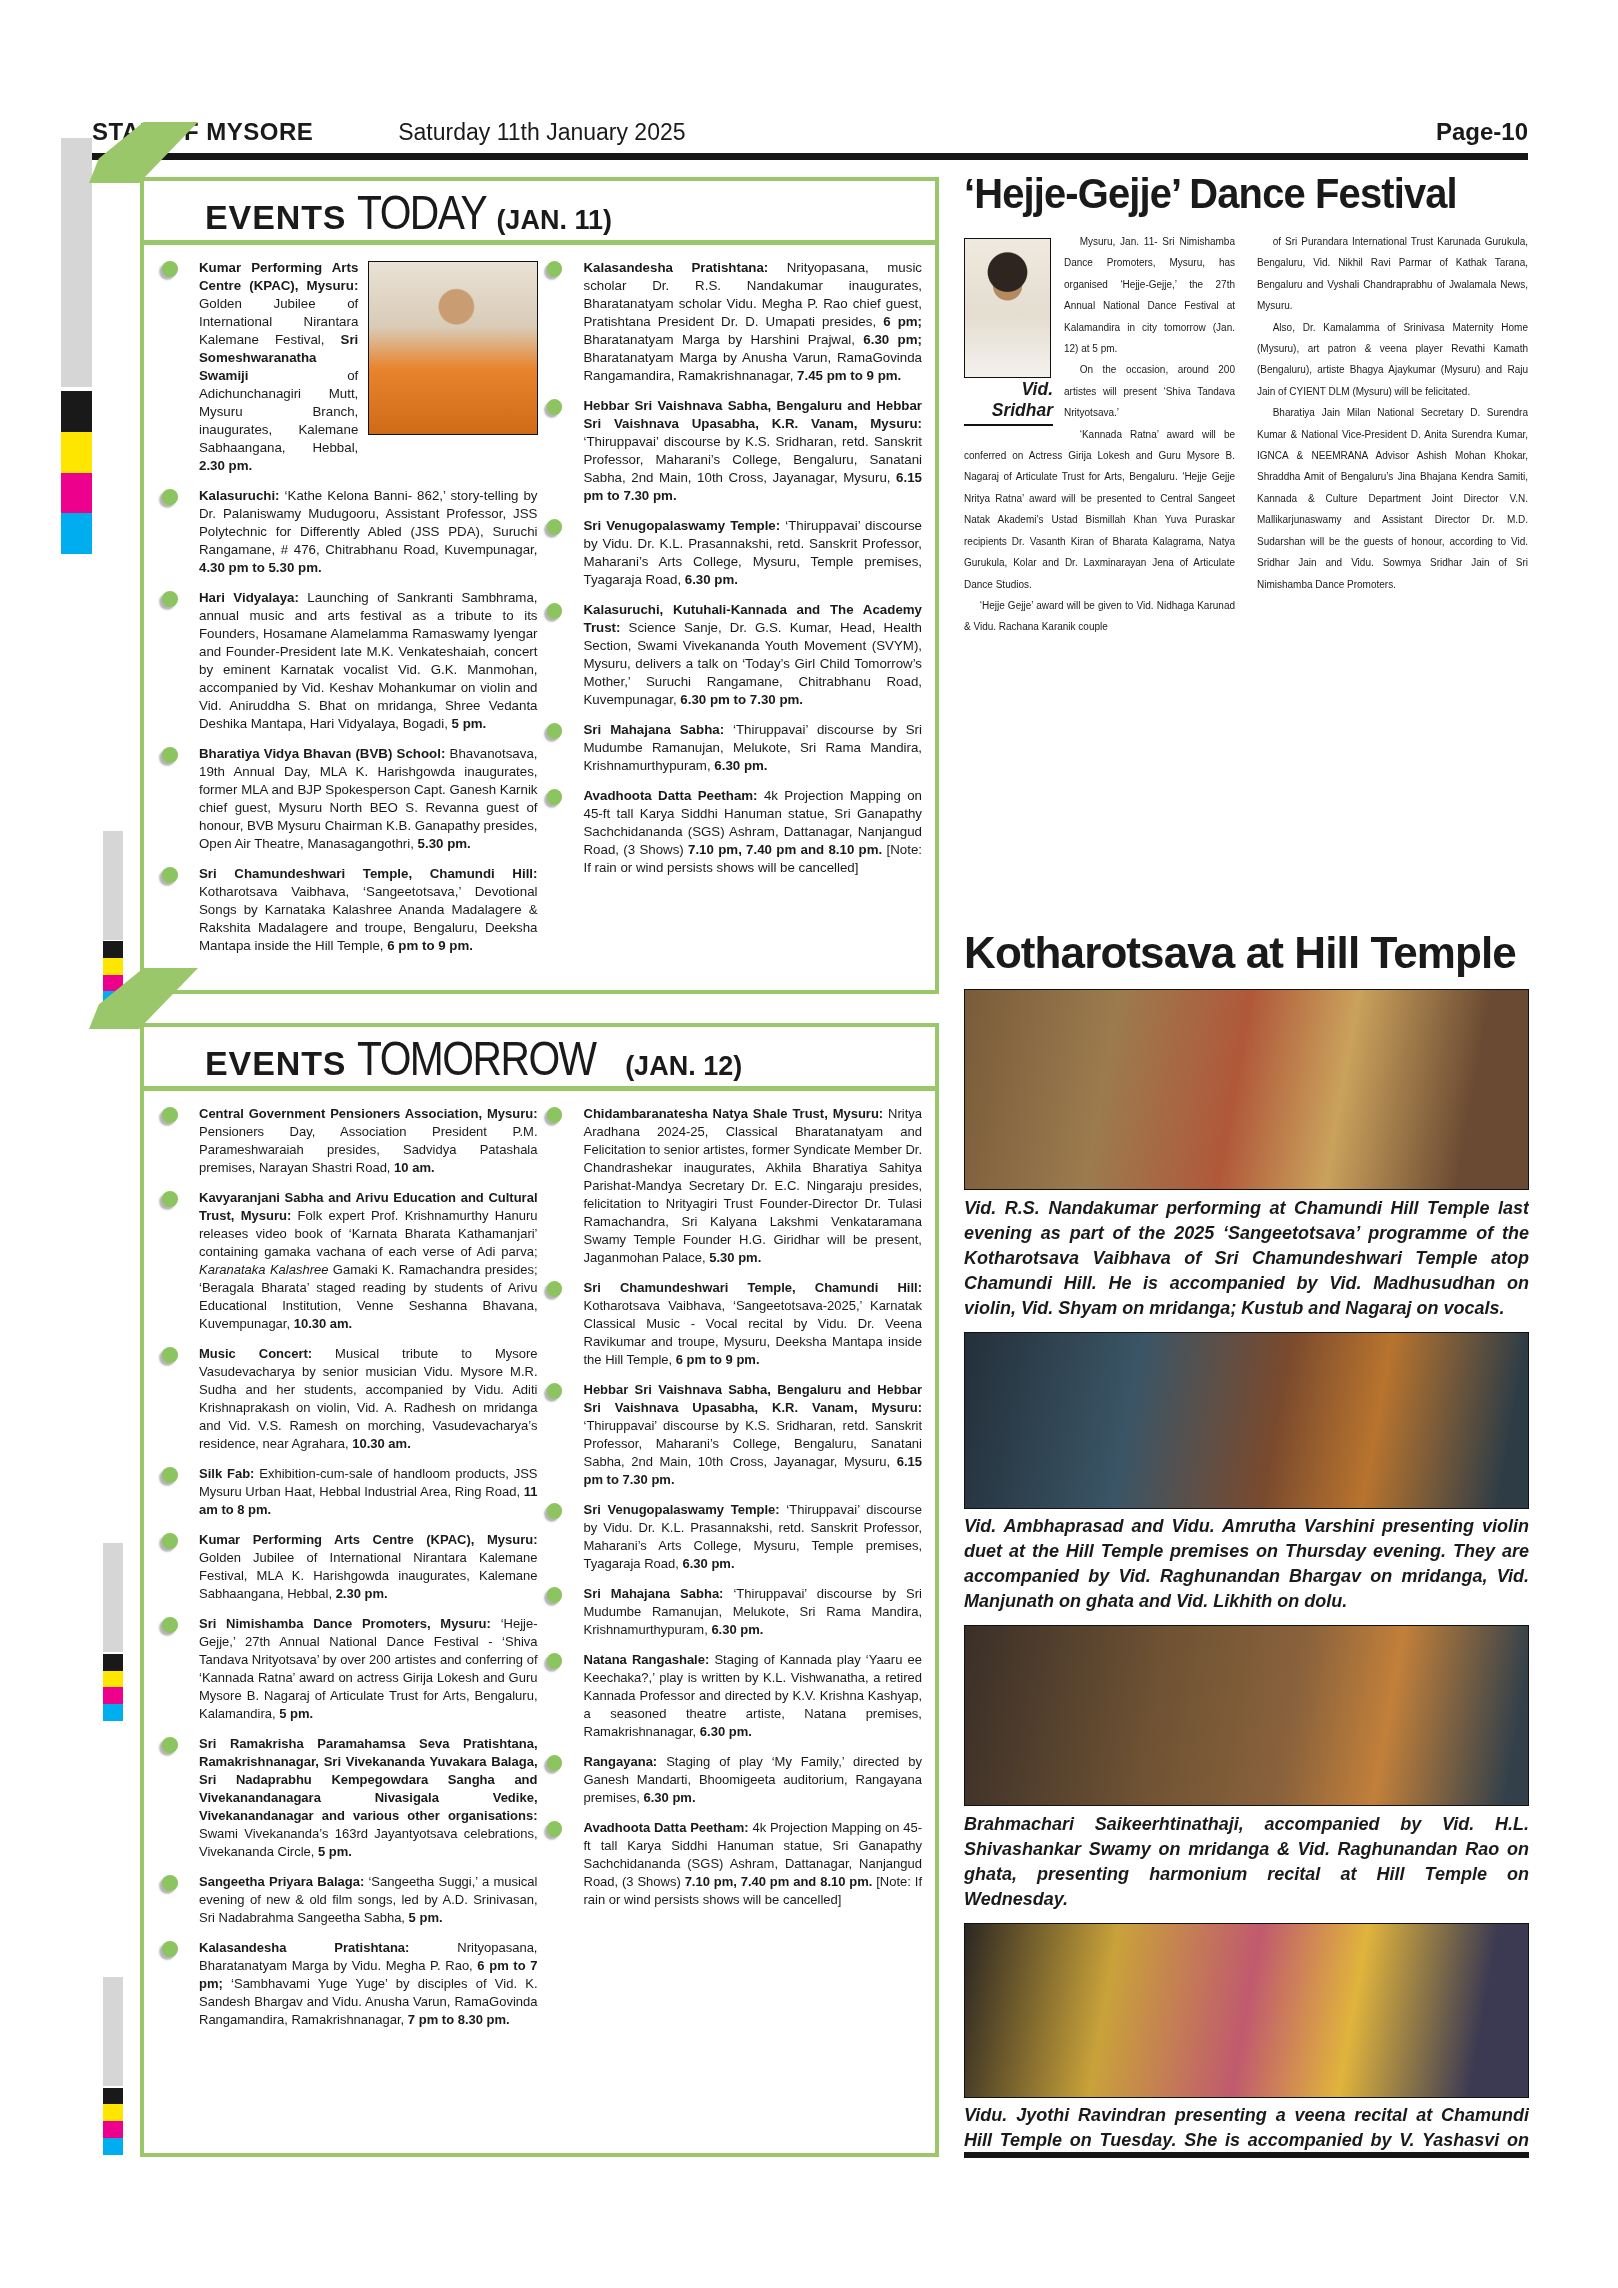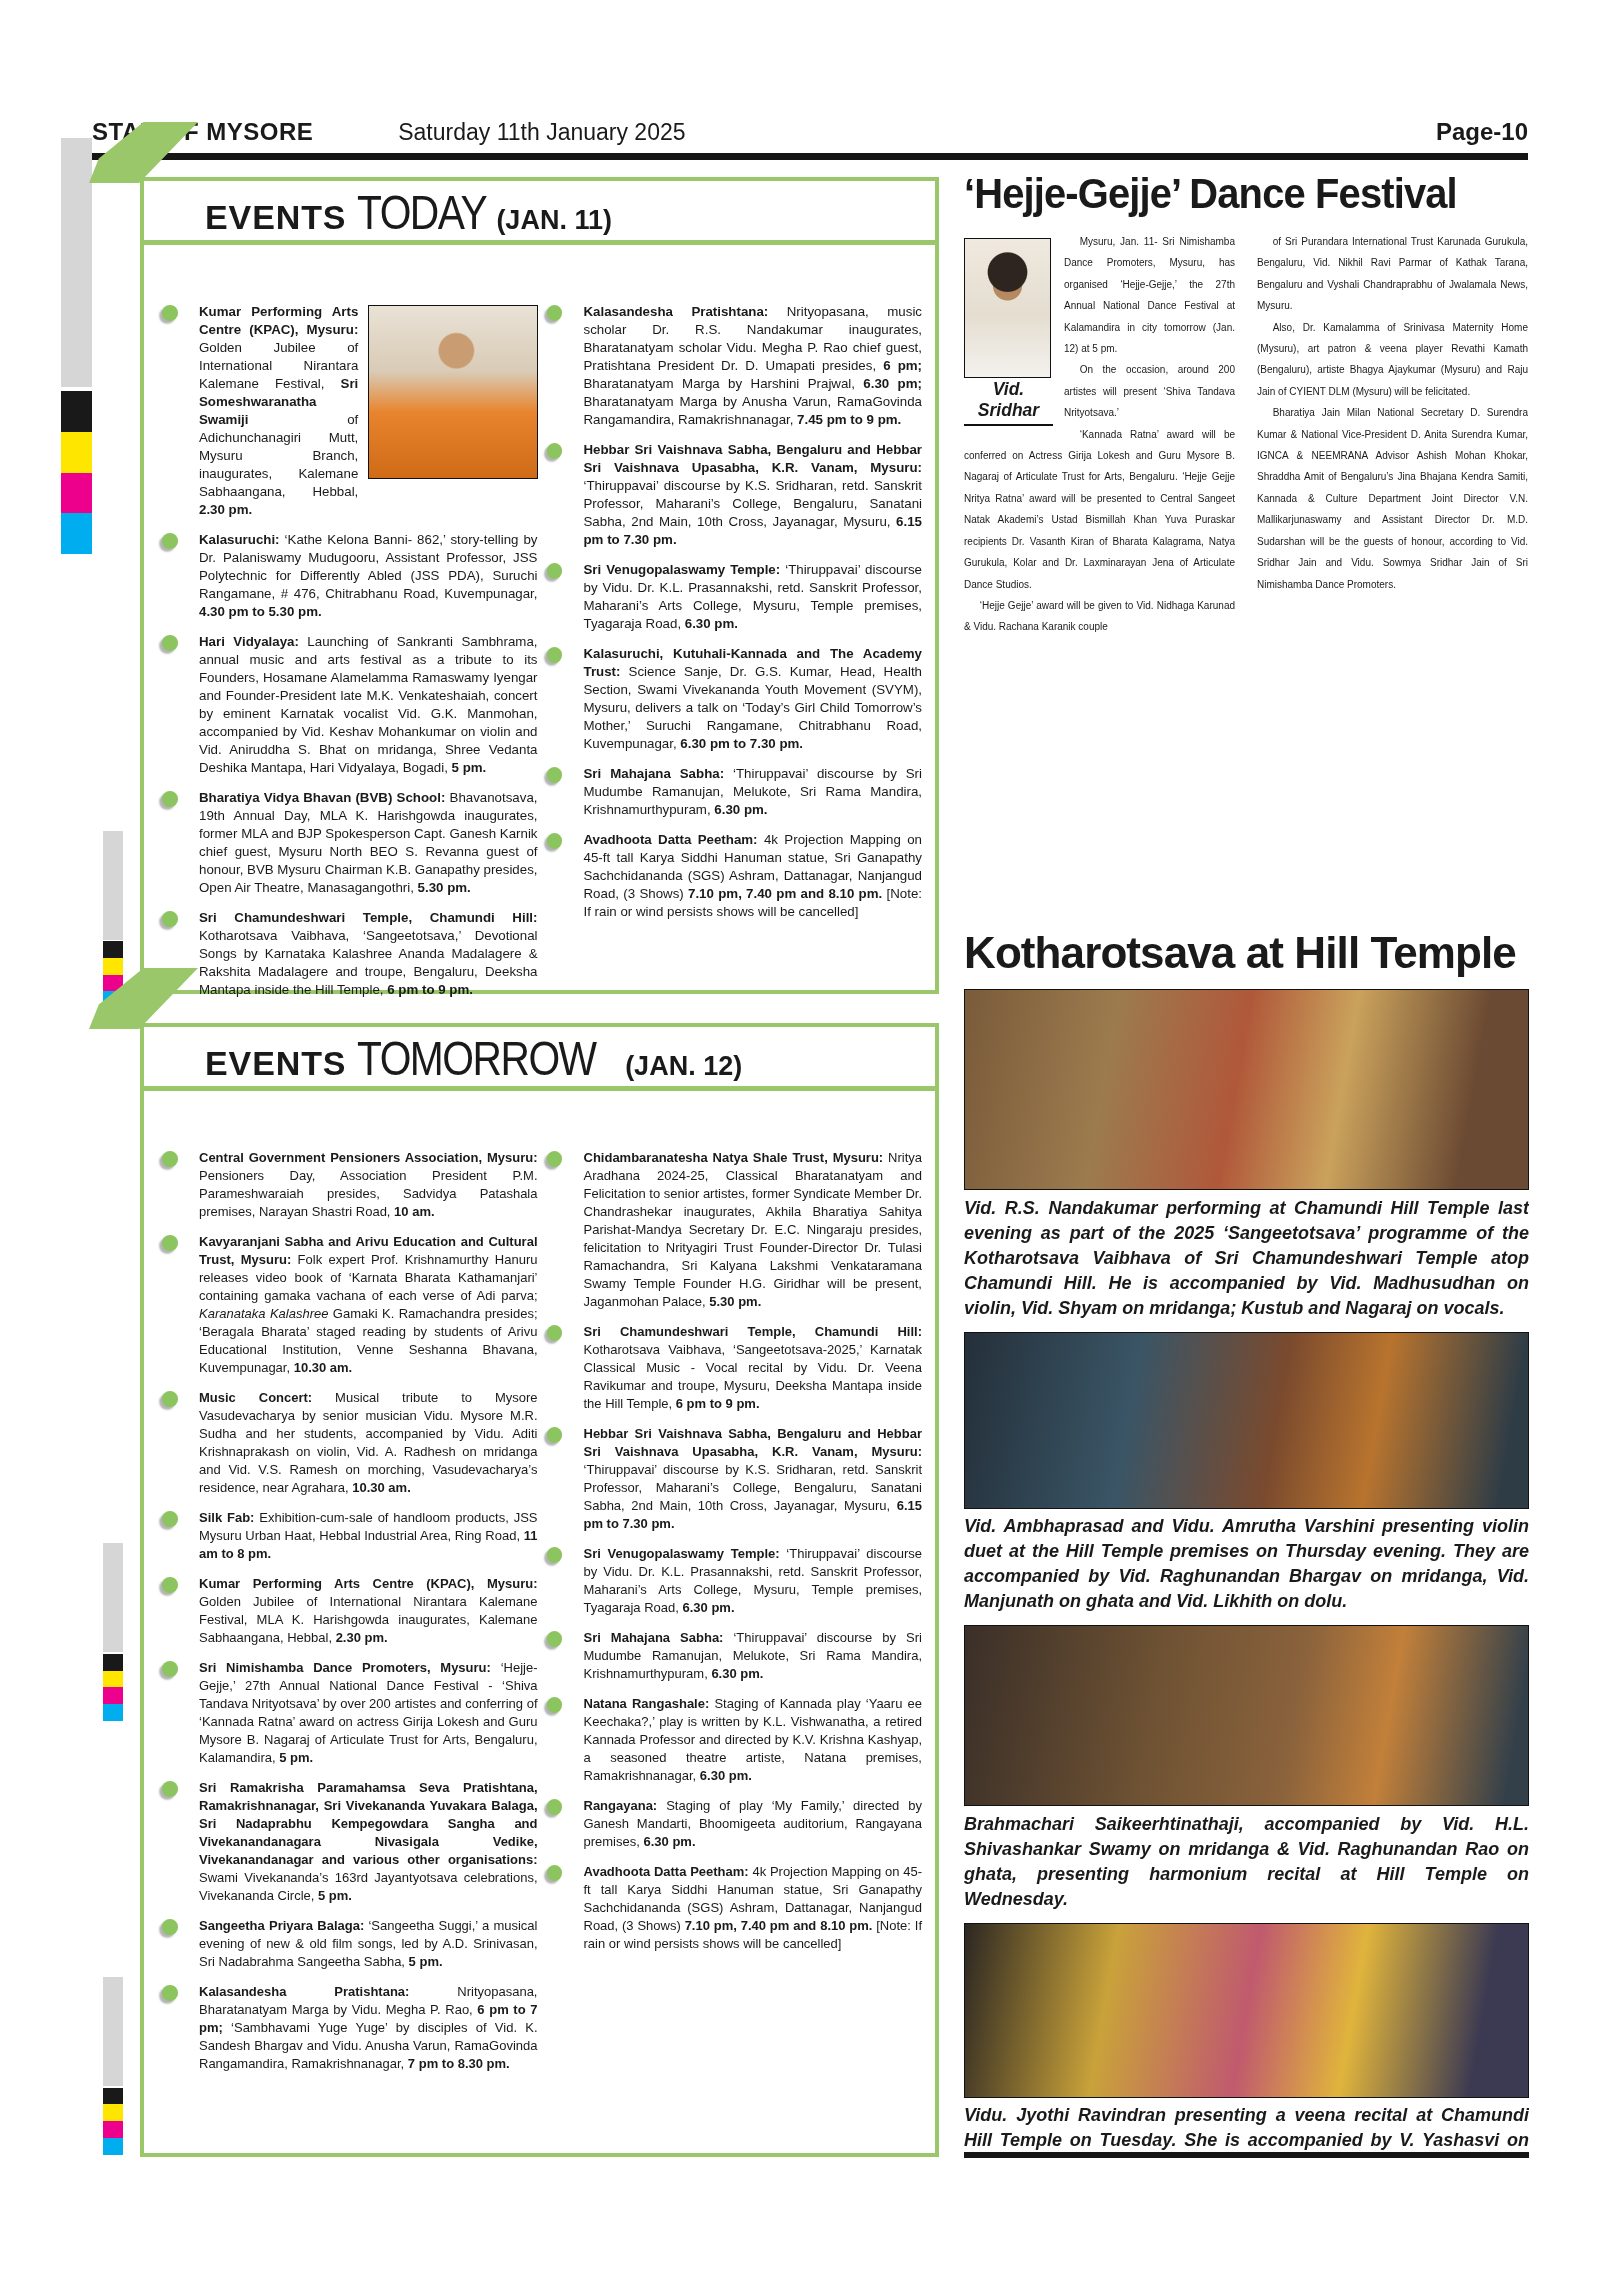--- a/index.html
+++ b/index.html
@@ -22,21 +22,21 @@
   
   .ebox{position:absolute;left:140px;width:799px;border:4.6px solid #9bc76b;background:#fff;box-sizing:border-box;}
   .fold{position:absolute;top:-59px;left:-55px;width:109px;height:61px;background:#9bc76b;
         clip-path:polygon(0 100%,9% 60%,50% 0,100% 0,46% 100%);}
   .band{height:55px;border-bottom:5.5px solid #9bc76b;display:flex;align-items:baseline;
         padding:3.7px 0 0 61px;background:#fff;white-space:nowrap;overflow:hidden;}
   .kicker{font-size:34px;font-weight:900;letter-spacing:0.9px;}
   .dayword{font-size:48px;font-weight:400;letter-spacing:-1.8px;display:inline-block;transform:scaleX(.85);transform-origin:left bottom;margin-left:11px;}
   .paren{font-size:27px;font-weight:900;margin-left:-13px;}
   .box-body{display:flex;gap:46px;padding:14.8px 13px 7.4px 55px;overflow:hidden;}
-  .ecol{width:341px;margin-top:44px;}
+  .ecol{width:341px;}
   .eitem{position:relative;margin-bottom:12px;}
   .etext{font-size:13.3px;line-height:18px;text-align:justify;}
   .t2 .etext{font-size:13px;line-height:18px;}
   .bullet{position:absolute;left:-37px;top:1.8px;width:15.7px;height:15.7px;border-radius:50%;
           background:#8cc45f;box-shadow:-2.8px 2.8px 1.8px rgba(130,130,130,.6);}
   .inphoto{float:right;width:168px;height:172px;border:1.8px solid #111;margin:1.8px 0 5.5px 9.2px;}
   .photo-swamiji{background:
      radial-gradient(circle at 52% 26%, #c99c72 11%, rgba(0,0,0,0) 12%),
      linear-gradient(180deg,#e9e2d6 0%,#d9cbb6 38%,#e8842d 62%,#cf6a17 100%);}
   
@@ -44,21 +44,21 @@
   .headline{font-size:42px;font-weight:900;letter-spacing:-0.9px;white-space:nowrap;
             display:inline-block;transform:scaleX(.95);transform-origin:left;}
   .acols{display:flex;gap:22px;margin-top:13px;}
   .acol{width:271px;}
   .apara{margin:0;font-size:10px;line-height:21.4px;text-align:justify;text-indent:15.7px;}
   .sridhar-fig{float:left;width:89px;margin:6.5px 11px 1.8px 0;}
   .sridhar-photo{width:85px;height:138px;border:1.8px solid #111;background:
      radial-gradient(circle at 50% 24%, #2e2420 17%, rgba(0,0,0,0) 18%),
      radial-gradient(circle at 50% 34%, #b68a61 14%, rgba(0,0,0,0) 15%),
      linear-gradient(180deg,#efe9df 0%,#e4ddd0 55%,#f4f2ef 100%);}
-  .sridhar-cap{font-size:17.5px;font-weight:700;font-style:italic;text-align:center;
+  .sridhar-cap{font-size:17.5px;font-weight:700;font-style:italic;text-align:right;
                border-bottom:2.8px solid #111;padding:1.8px 0 2.8px;}
   .kphoto{box-sizing:border-box;width:565px;border:1.8px solid #111;margin:11px 0 5.5px;}
   .k1{height:201px;background:linear-gradient(100deg,#7a5b3a,#9c7b4e 26%,#b0583a 48%,#caa25c 66%,#6b4a33 88%);}
   .k2{height:177px;background:linear-gradient(100deg,#24303a,#3a5566 30%,#7a4a2e 55%,#b8742e 72%,#2e3c46 95%);}
   .k3{height:181px;background:linear-gradient(100deg,#3a2f28,#6e5233 34%,#8a623c 58%,#c2803a 74%,#33404a 96%);}
   .k4{height:175px;background:linear-gradient(100deg,#2c2722,#c9a23a 26%,#c05a6e 50%,#e0b43c 68%,#3c3a52 90%);}
   .kcap{font-size:18px;line-height:25px;font-weight:700;font-style:italic;text-align:justify;margin:0 0 5.5px;}
   .kheadline{font-size:44px;font-weight:900;letter-spacing:-0.9px;white-space:nowrap;}
   .bottomrule{position:absolute;left:964px;top:2152px;width:565px;height:5.5px;background:#161616;}
   b{font-weight:700;}

